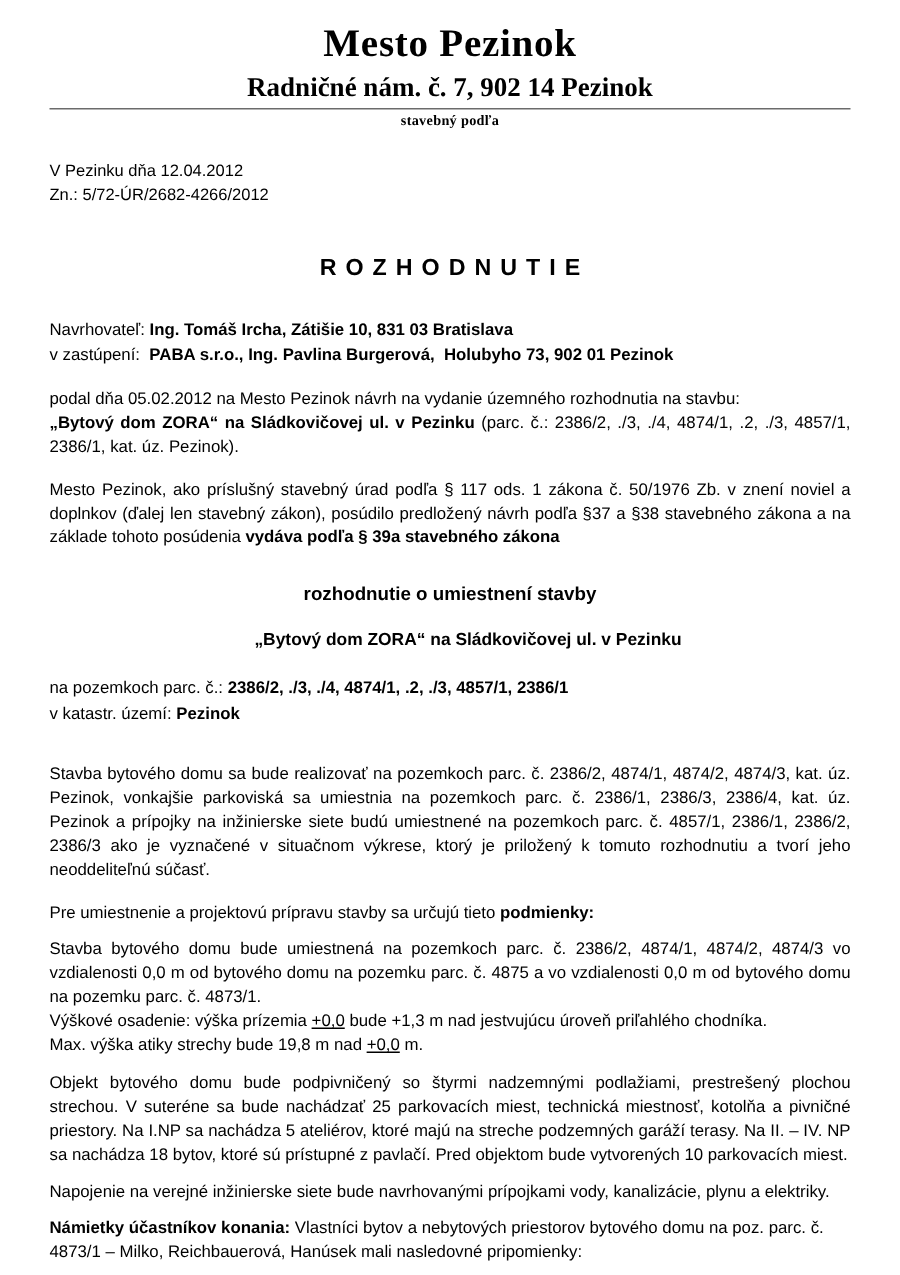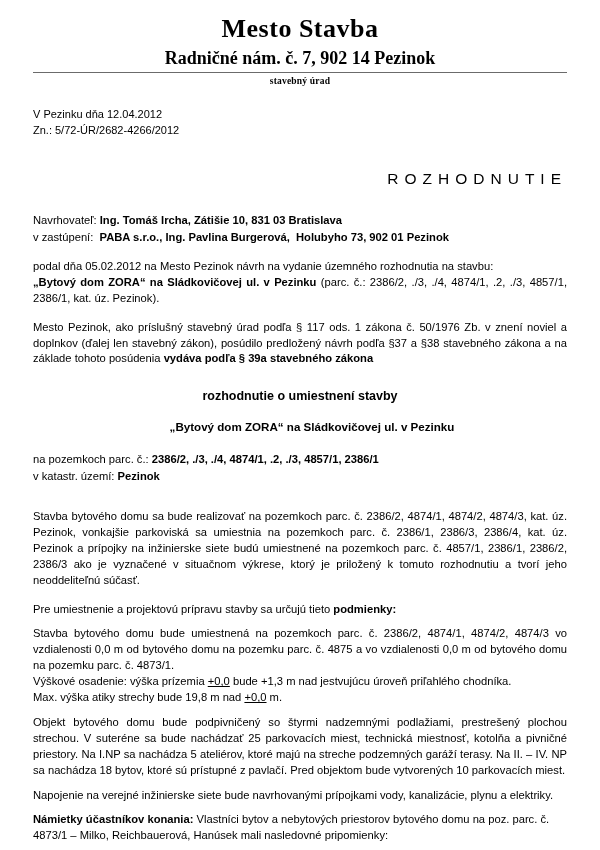--- a/index.html
+++ b/index.html
@@ -57,26 +57,26 @@
 
   
   .meta {
     font-size: 11px;
     line-height: 1.45;
     padding-top: 21px;
   }
 
   
   .doc-title {
-    text-align: right;
+    text-align: center;
     font-size: 15.5px;
     letter-spacing: 6px;
     padding-top: 31px;
     padding-left: 6px;
-    font-weight: normal;
+    font-weight: bold;
   }
 
   
   .block {
     font-size: 11.2px;
     line-height: 1.42;
     text-align: justify;
   }
   .block.nojust { text-align: left; }
   p { margin: 0; }
@@ -115,24 +115,24 @@
     line-height: 1.5;
     padding-top: 18px;
   }
 </style>
 </head>
 <body>
 
 <div class="page">
 
   <div class="letterhead">
-    <div class="org-name">Mesto  Stavba</div>
+    <div class="org-name">Mesto  Pezinok</div>
     <div class="org-address">Radničné nám. č. 7, 902 14 Pezinok</div>
     <hr class="rule">
-    <div class="org-dept">stavebný úrad</div>
+    <div class="org-dept">stavebný podľa</div>
   </div>
 
   <div class="meta">
     <p>V Pezinku dňa 12.04.2012</p>
     <p>Zn.: 5/72-ÚR/2682-4266/2012</p>
   </div>
 
   <div class="doc-title">ROZHODNUTIE</div>
 
   <div class="gap-xl"></div>

